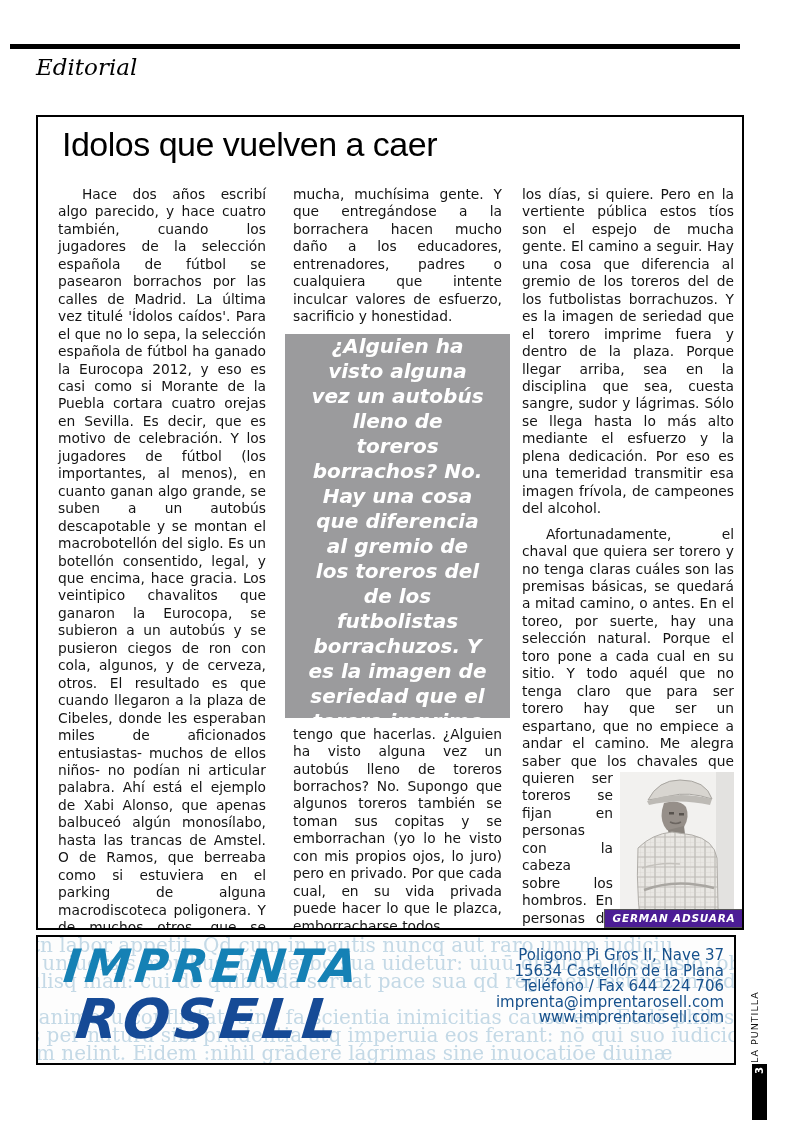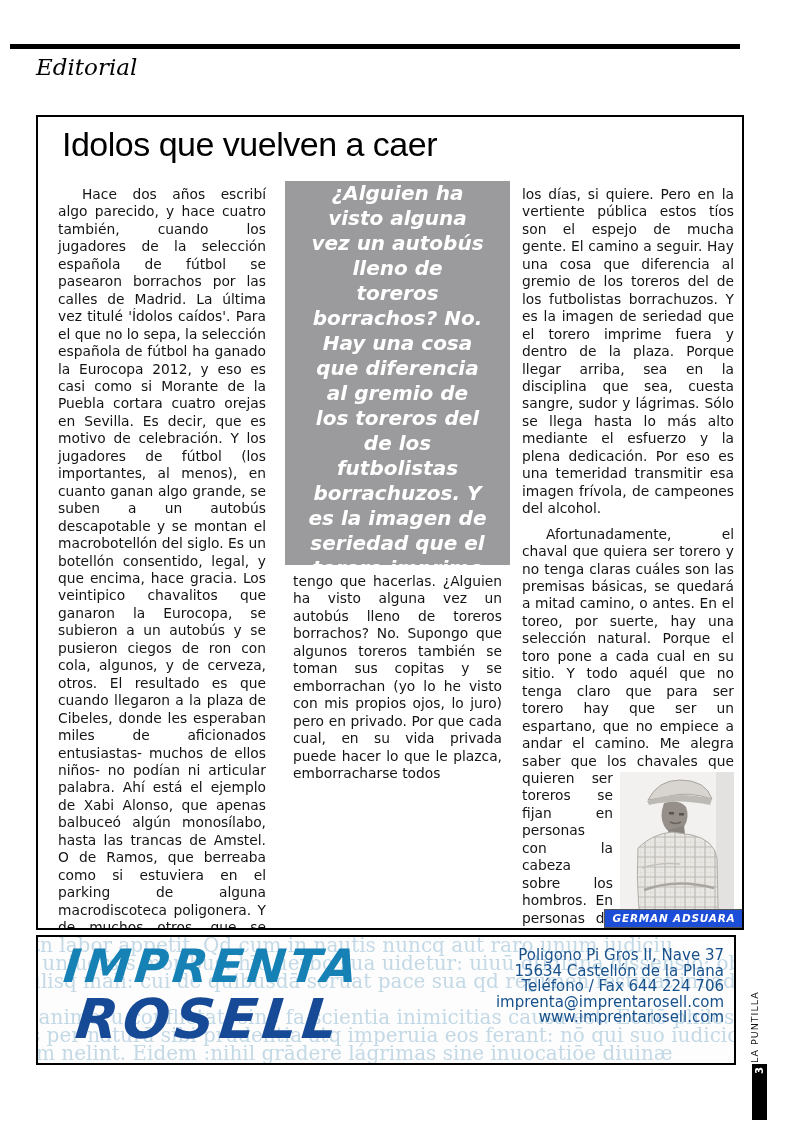--- a/index.html
+++ b/index.html
@@ -36,21 +36,21 @@
   }
   .quote-text{
     color:#fff;font-weight:bold;font-style:italic;font-size:20px;line-height:25px;
     text-align:center;
   }
   .photo-float{
     float:right;width:114px;height:256px;margin:2px 0 2px 7px;position:relative;
   }
   .photo-float svg{display:block;width:100%;height:100%;}
   .caption-bar{
-    position:absolute;right:-2px;top:731px;width:140px;height:19px;background:#1d4ed8;
+    position:absolute;right:-2px;top:731px;width:140px;height:19px;background:#4c1d95;
     border:1px solid #555;box-sizing:border-box;
     display:flex;align-items:center;justify-content:center;
     color:#fff;font-size:10.5px;font-weight:bold;letter-spacing:0.8px;font-style:italic;
   }
   .ad-box{
     position:absolute;left:36px;top:935px;width:700px;height:130px;
     border:2px solid #000;box-sizing:border-box;overflow:hidden;background:#fdfdfd;
   }
   .watermark{position:absolute;inset:0;overflow:hidden;}
   .wm-line{
@@ -95,20 +95,21 @@
 
 <div class="article-box">
   <h1 class="headline">Idolos que vuelven a caer</h1>
 
   <div class="col col1">
     <p class="ind">Hace dos años escribí algo parecido, y hace cuatro también, cuando los jugadores de la selección española de fútbol se pasearon borrachos por las calles de Madrid. La última vez titulé 'Ídolos caídos'. Para el que no lo sepa, la selección española de fútbol ha ganado la Eurocopa 2012, y eso es casi como si Morante de la Puebla cortara cuatro orejas en Sevilla. Es decir, que es motivo de celebración. Y los jugadores de fútbol (los importantes, al menos), en cuanto ganan algo grande, se suben a un autobús descapotable y se montan el macrobotellón del siglo. Es un botellón consentido, legal, y que encima, hace gracia. Los veintipico chavalitos que ganaron la Eurocopa, se subieron a un autobús y se pusieron ciegos de ron con cola, algunos, y de cerveza, otros. El resultado es que cuando llegaron a la plaza de Cibeles, donde les esperaban miles de aficionados entusiastas- muchos de ellos niños- no podían ni articular palabra. Ahí está el ejemplo de Xabi Alonso, que apenas balbuceó algún monosílabo, hasta las trancas de Amstel. O de Ramos, que berreaba como si estuviera en el parking de alguna macrodiscoteca poligonera. Y de muchos otros, que se entregaron al alcohol sin miramientos.</p>
     <p class="ind">Sin darse cuenta de que son ejemplo para miles de aficionados, para miles de niños que cuando sean mayores quieren ser como ellos. Que son los ídolos de</p>
   </div>
 
   <div class="col col2">
+    <p>mucha, muchísima gente. Y que entregándose a la borrachera hacen mucho daño a los educadores, entrenadores, padres o cualquiera que intente inculcar valores de esfuerzo, sacrificio y honestidad.</p>
     <div class="quote-box" id="quote-box" style="background: rgb(155, 155, 157);">
       <div class="quote-text">¿Alguien ha visto alguna vez un autobús lleno de toreros borrachos? No. Hay una cosa que diferencia al gremio de los toreros del de los futbolistas borrachuzos. Y es la imagen de seriedad que el torero imprime fuera y dentro de la plaza</div>
     </div>
     <p>tengo que hacerlas. ¿Alguien ha visto alguna vez un autobús lleno de toreros borrachos? No. Supongo que algunos toreros también se toman sus copitas y se emborrachan (yo lo he visto con mis propios ojos, lo juro) pero en privado. Por que cada cual, en su vida privada puede hacer lo que le plazca, emborracharse todos</p>
   </div>
 
   <div class="col col3">
     <p>los días, si quiere. Pero en la vertiente pública estos tíos son el espejo de mucha gente. El camino a seguir. Hay una cosa que diferencia al gremio de los toreros del de los futbolistas borrachuzos. Y es la imagen de seriedad que el torero imprime fuera y dentro de la plaza. Porque llegar arriba, sea en la disciplina que sea, cuesta sangre, sudor y lágrimas. Sólo se llega hasta lo más alto mediante el esfuerzo y la plena dedicación. Por eso es una temeridad transmitir esa imagen frívola, de campeones del alcohol.</p>
     <p class="ind"><span>Afortunadamente, el chaval que quiera ser torero y no tenga claras cuáles son las premisas básicas, se quedará a mitad camino, o antes. En el toreo, por suerte, hay una selección natural. Porque el toro pone a cada cual en su sitio. Y todo aquél que no tenga claro que para ser torero hay que ser un espartano, que no empiece a andar el camino. Me alegra saber que los chavales que quieren ser </span><span class="photo-float">
           <svg viewBox="0 0 114 256" xmlns="http://www.w3.org/2000/svg" aria-hidden="true">

